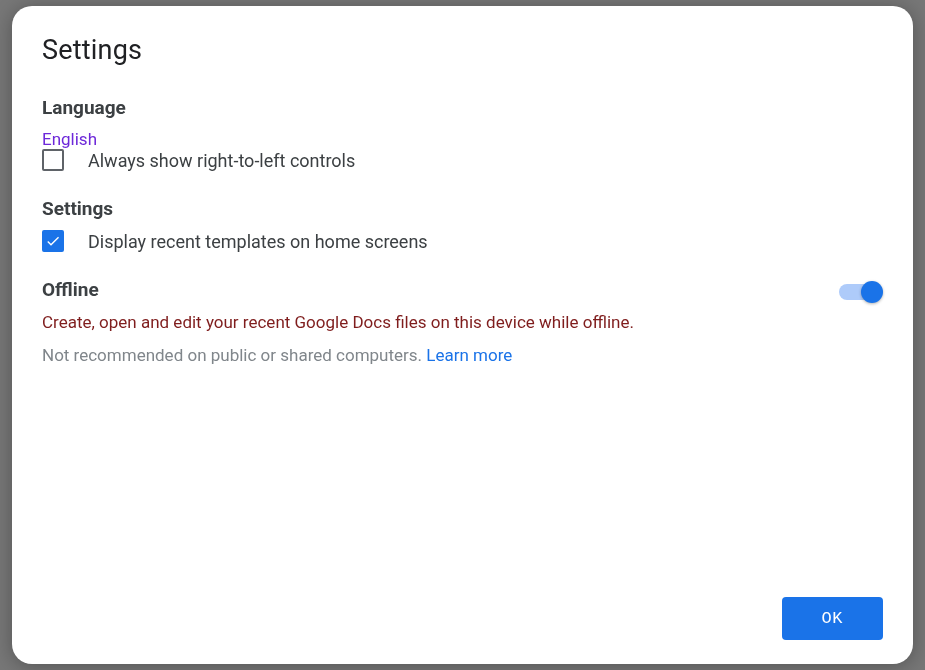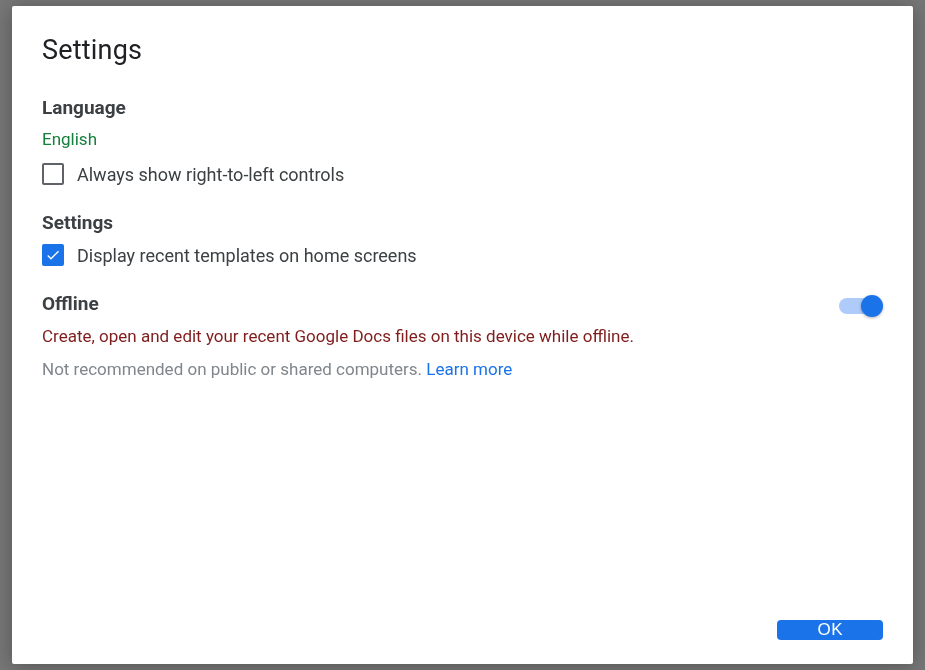--- a/index.html
+++ b/index.html
@@ -20,21 +20,21 @@
       inset: 0;
       background: #777;
     }
     .dialog {
       position: absolute;
       top: 6px;
       left: 12px;
       right: 12px;
       bottom: 6px;
       background: #fff;
-      border-radius: 2px;
+      border-radius: 20px;
       box-shadow: 0 2px 20px rgba(0,0,0,0.3);
       padding: 28px 30px 24px 30px;
       display: flex;
       flex-direction: column;
     }
     .dialog-title {
       font-size: 27px;
       font-weight: 400;
       color: #202124;
       margin-bottom: 30px;
@@ -43,31 +43,30 @@
     .section {
       margin-bottom: 26px;
     }
     .section-header {
       font-size: 19px;
       font-weight: 700;
       color: #3c4043;
       margin-bottom: 10px;
     }
     .language-link {
-      color: #15803d;
+      color: #6d28d9;
       font-size: 17px;
       cursor: pointer;
       display: inline-block;
-      margin-bottom: 14px;
       text-align: center;
     }
     .checkbox-row {
       display: flex;
       align-items: center;
-      gap: 13px;
+      gap: 24px;
     }
     .checkbox {
       width: 22px;
       height: 22px;
       border: 2px solid #5f6368;
       border-radius: 2px;
       cursor: pointer;
       display: flex;
       align-items: center;
       justify-content: center;
@@ -148,23 +147,24 @@
       display: flex;
       justify-content: flex-end;
     }
     .ok-button {
       background: #1a73e8;
       color: #fff;
       border: none;
       border-radius: 4px;
       font-size: 17px;
       font-weight: 500;
-      padding: 0 40px;
+      padding: 12px 40px;
       cursor: pointer;
       letter-spacing: 0.5px;
+      font-family: Liberation Mono, monospace;
     }
   </style>
 </head>
 <body>
 
 <div class="backdrop"></div>
 
 <div class="dialog">
   <h1 class="dialog-title">Settings</h1>
 

